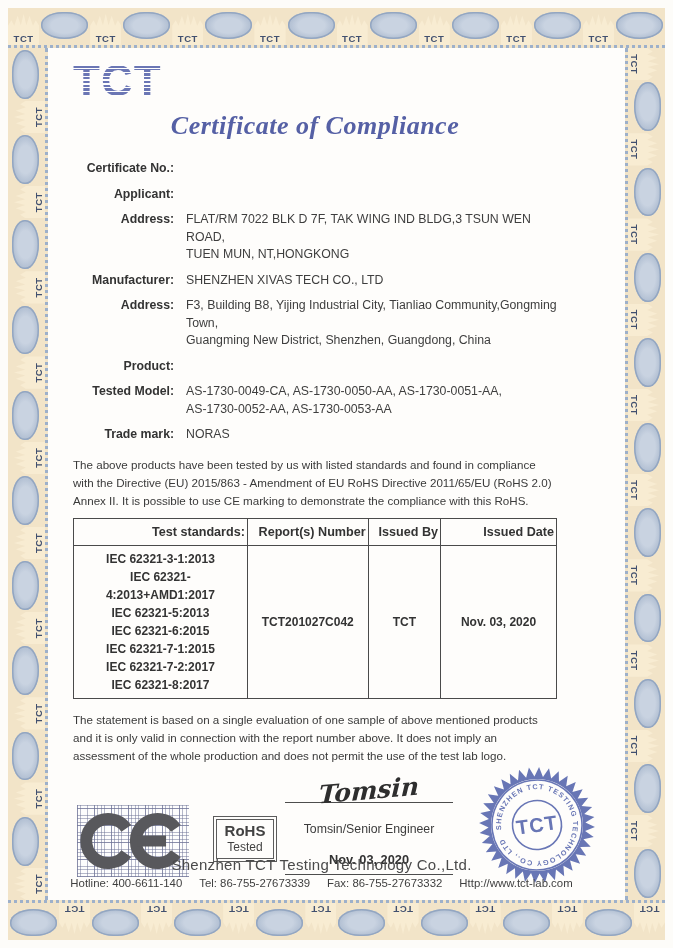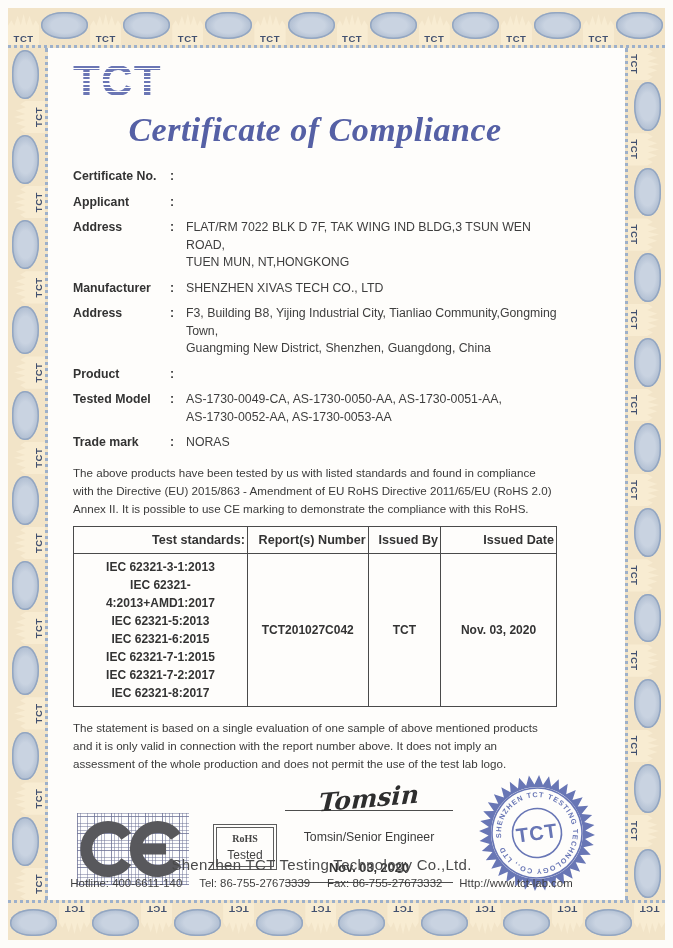--- a/index.html
+++ b/index.html
@@ -44,26 +44,26 @@
 
   .logo {
     display:inline-block; margin-top:8px;
     font-size:44px; line-height:45px; font-weight:bold; letter-spacing:1px;
     background:repeating-linear-gradient(180deg,#6b76b4 0 2.4px,#ffffff 2.4px 3.8px);
     -webkit-background-clip:text; background-clip:text; color:transparent;
   }
   .title {
     margin-top:8px; text-align:center;
     font-family:"Liberation Serif", serif; font-style:italic; font-weight:bold;
-    font-size:34px; color:#5560a5; letter-spacing:0.5px;
+    font-size:26px; color:#5560a5; letter-spacing:0.5px;
   }
 
   .fields { margin-top:19px; }
   .field-row { display:flex; margin-bottom:8px; font-size:12.3px; line-height:17.5px; }
-  .field-label { width:97px; font-weight:bold; color:#333; flex:none; }
+  .field-label { width:97px; font-weight:bold; color:#333; flex:none;text-align:right; }
   .field-colon { width:16px; font-weight:bold; flex:none; }
   .field-value { flex:1; white-space:pre-line; color:#3e3e3e; }
   .redaction-bar { display:inline-block; width:152px; height:11px; background:#1d1d1d; vertical-align:-1px; border-radius:1px; }
 
   .para { margin-top:12px; font-size:11.6px; line-height:18px; color:#3a3a3a; }
 
   table.standards { margin-top:8px; width:100%; border-collapse:collapse; }
   table.standards th, table.standards td { border:1.3px solid #4a4a4a; text-align:center; }
   table.standards th { font-size:12.6px; font-weight:bold; padding:6px 2px; color:#333;text-align:right; }
   table.standards td { font-size:12px; font-weight:bold; padding:4px 2px; color:#333; }
@@ -76,21 +76,21 @@
     background-image:
       repeating-linear-gradient(0deg, rgba(110,115,150,0.5) 0 0.7px, transparent 0.7px 3.4px),
       repeating-linear-gradient(90deg, rgba(110,115,150,0.5) 0 0.7px, transparent 0.7px 3.4px),
       repeating-linear-gradient(0deg, rgba(95,100,140,0.55) 0 0.8px, transparent 0.8px 17px),
       repeating-linear-gradient(90deg, rgba(95,100,140,0.55) 0 0.8px, transparent 0.8px 17px);
   }
   .rohs-badge {
     position:absolute; left:140px; top:45px; width:64px;
     border:4px double #5c5c5c; text-align:center; padding:2px 2px 3px; color:#424242;
   }
-  .rohs-badge .r1 { font-size:10px; font-weight:bold; line-height:17px;font-family:Liberation Serif, serif; }
+  .rohs-badge .r1 { font-size:15px; font-weight:bold; line-height:17px; }
   .rohs-badge .r2 { font-size:12px; line-height:16px; }
   .sig-block { position:absolute; left:212px; top:0; width:168px; text-align:center; }
   .sig-name {
     font-family:"DejaVu Serif", serif; font-style:italic; font-weight:bold;
     font-size:25px; color:#2e2e2e; transform:rotate(-5deg) skewX(-8deg);
     position:relative; top:5px;
   }
   .sig-role { border-top:1.6px solid #4d4d4d; margin-top:2px; padding-top:19px; font-size:12.3px; color:#3c3c3c; }
   .sig-date { margin-top:16px; padding-bottom:7px; border-bottom:1.6px solid #4d4d4d; font-size:12.8px; font-weight:bold; color:#333; }
   .stamp { position:absolute; left:402px; top:-8px; width:124px; height:124px; transform:rotate(-8deg); opacity:0.92; }

